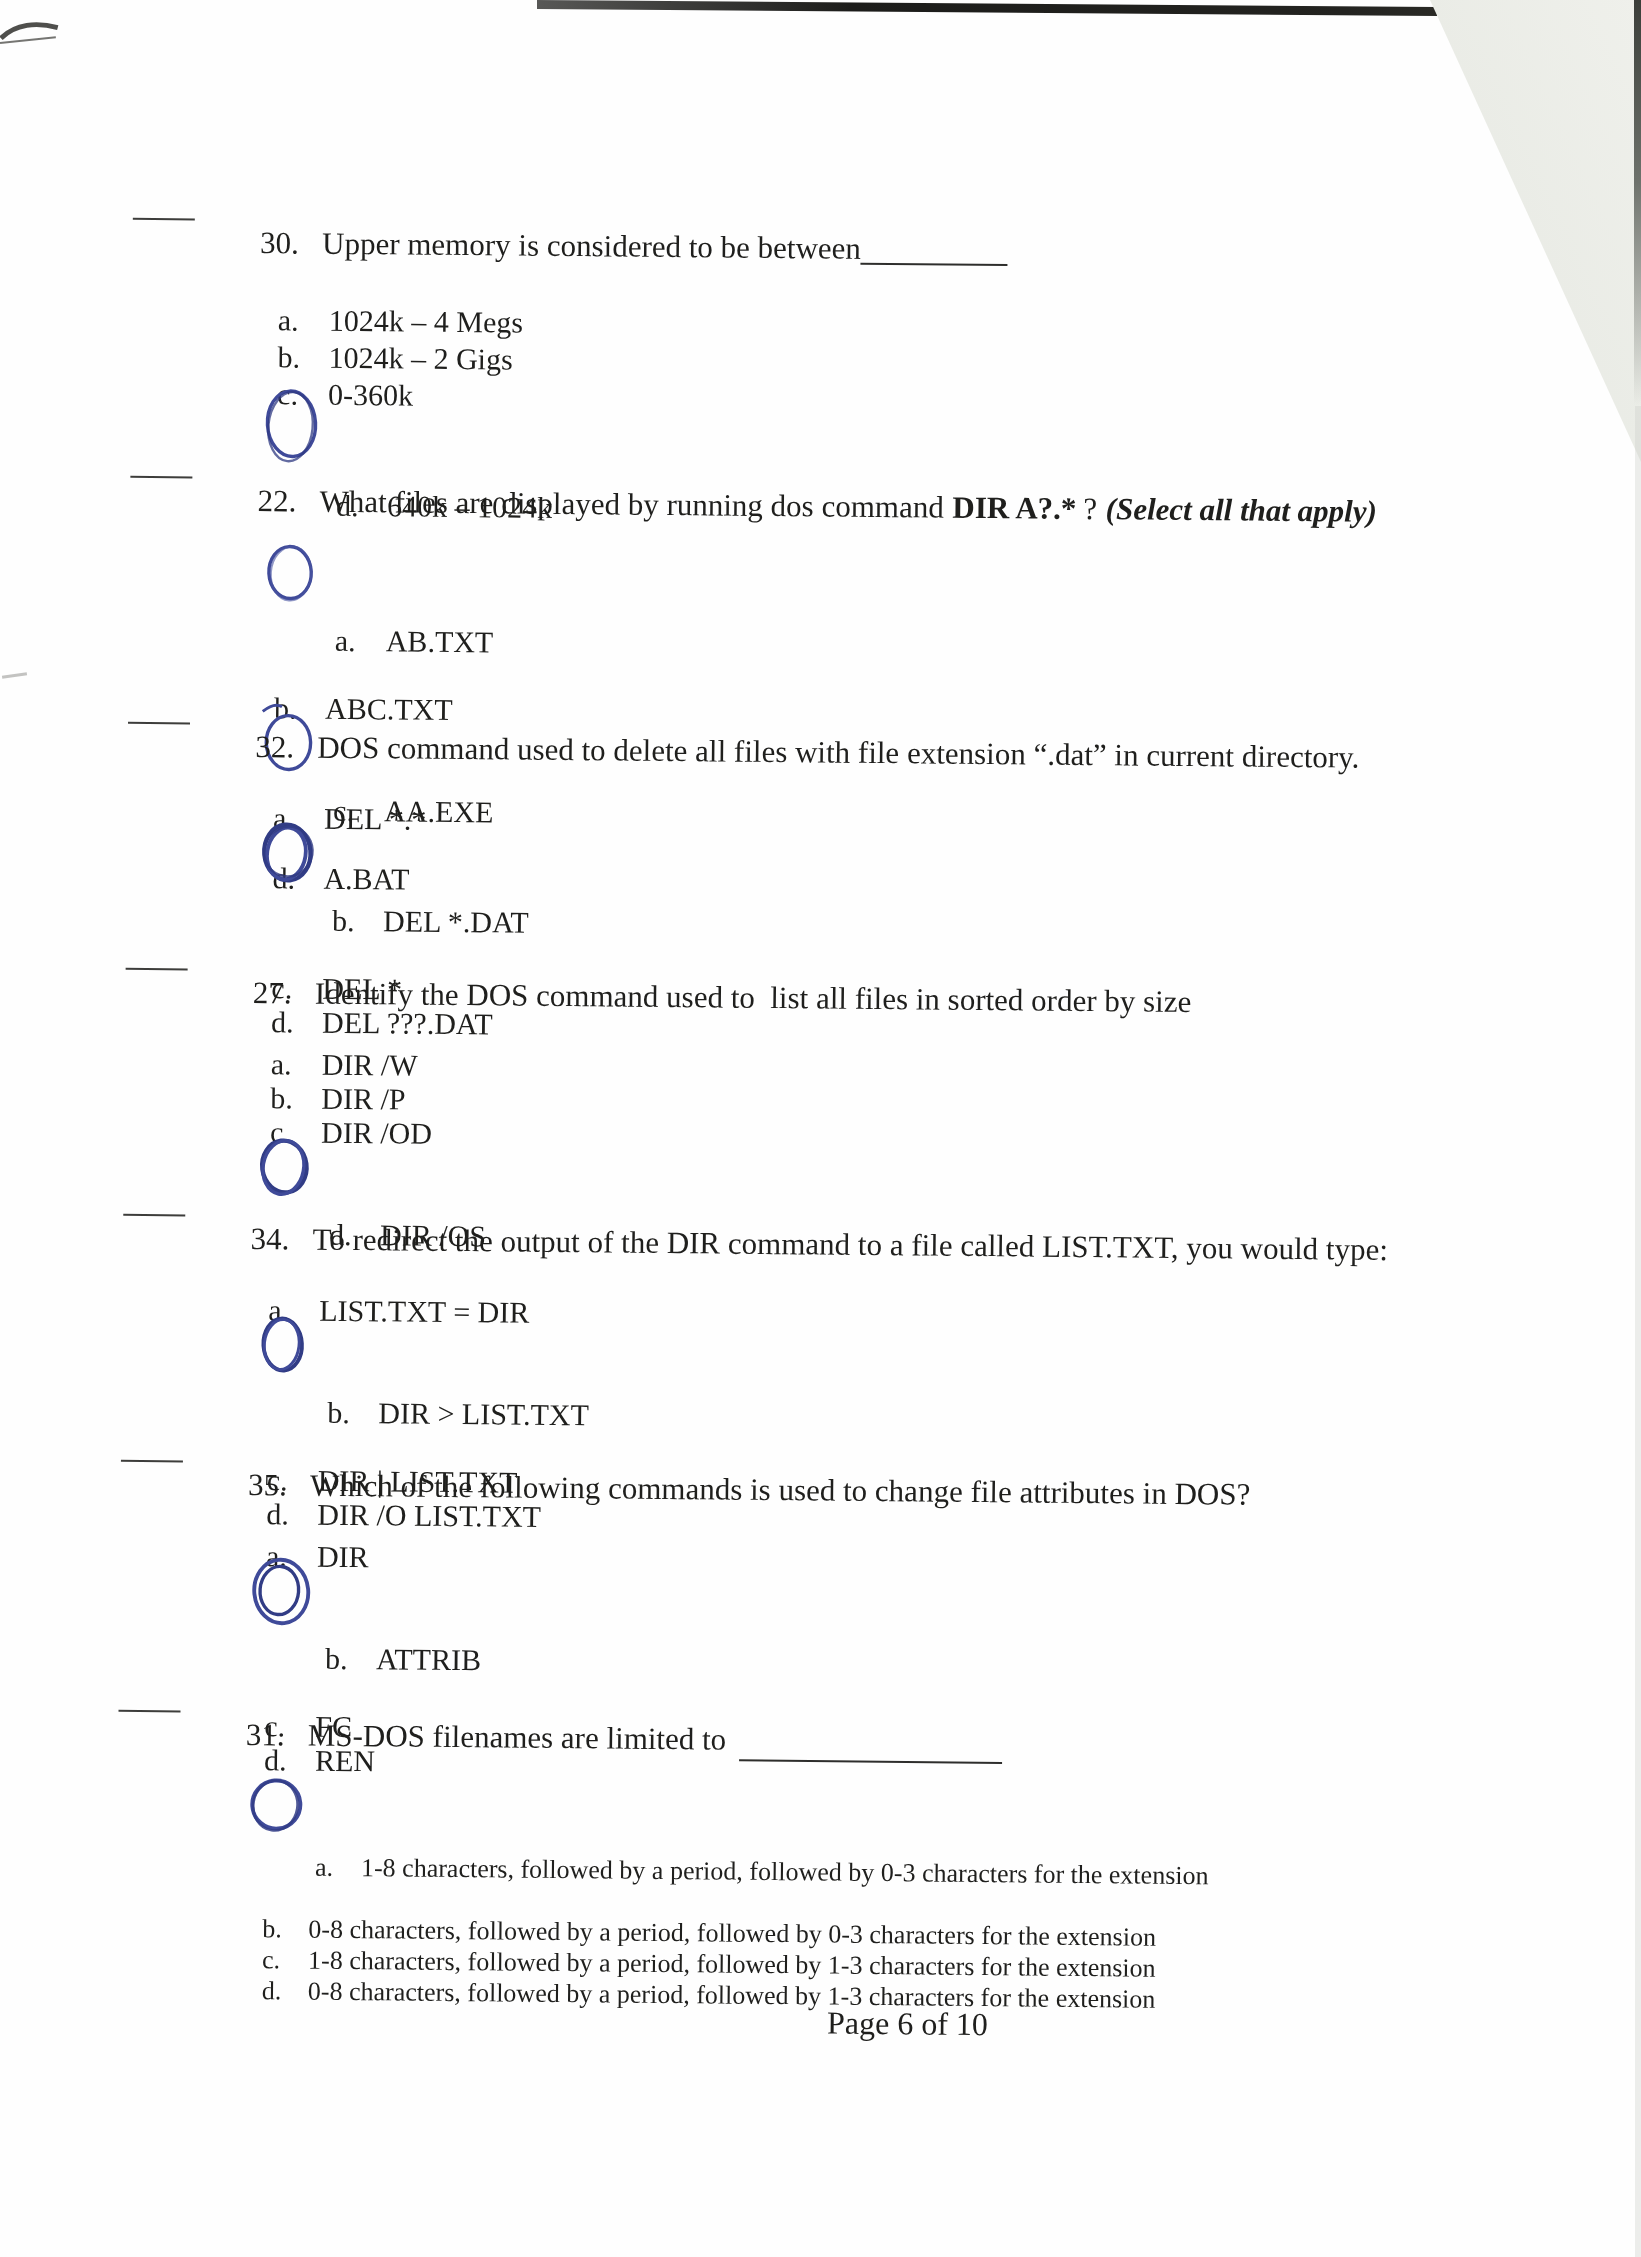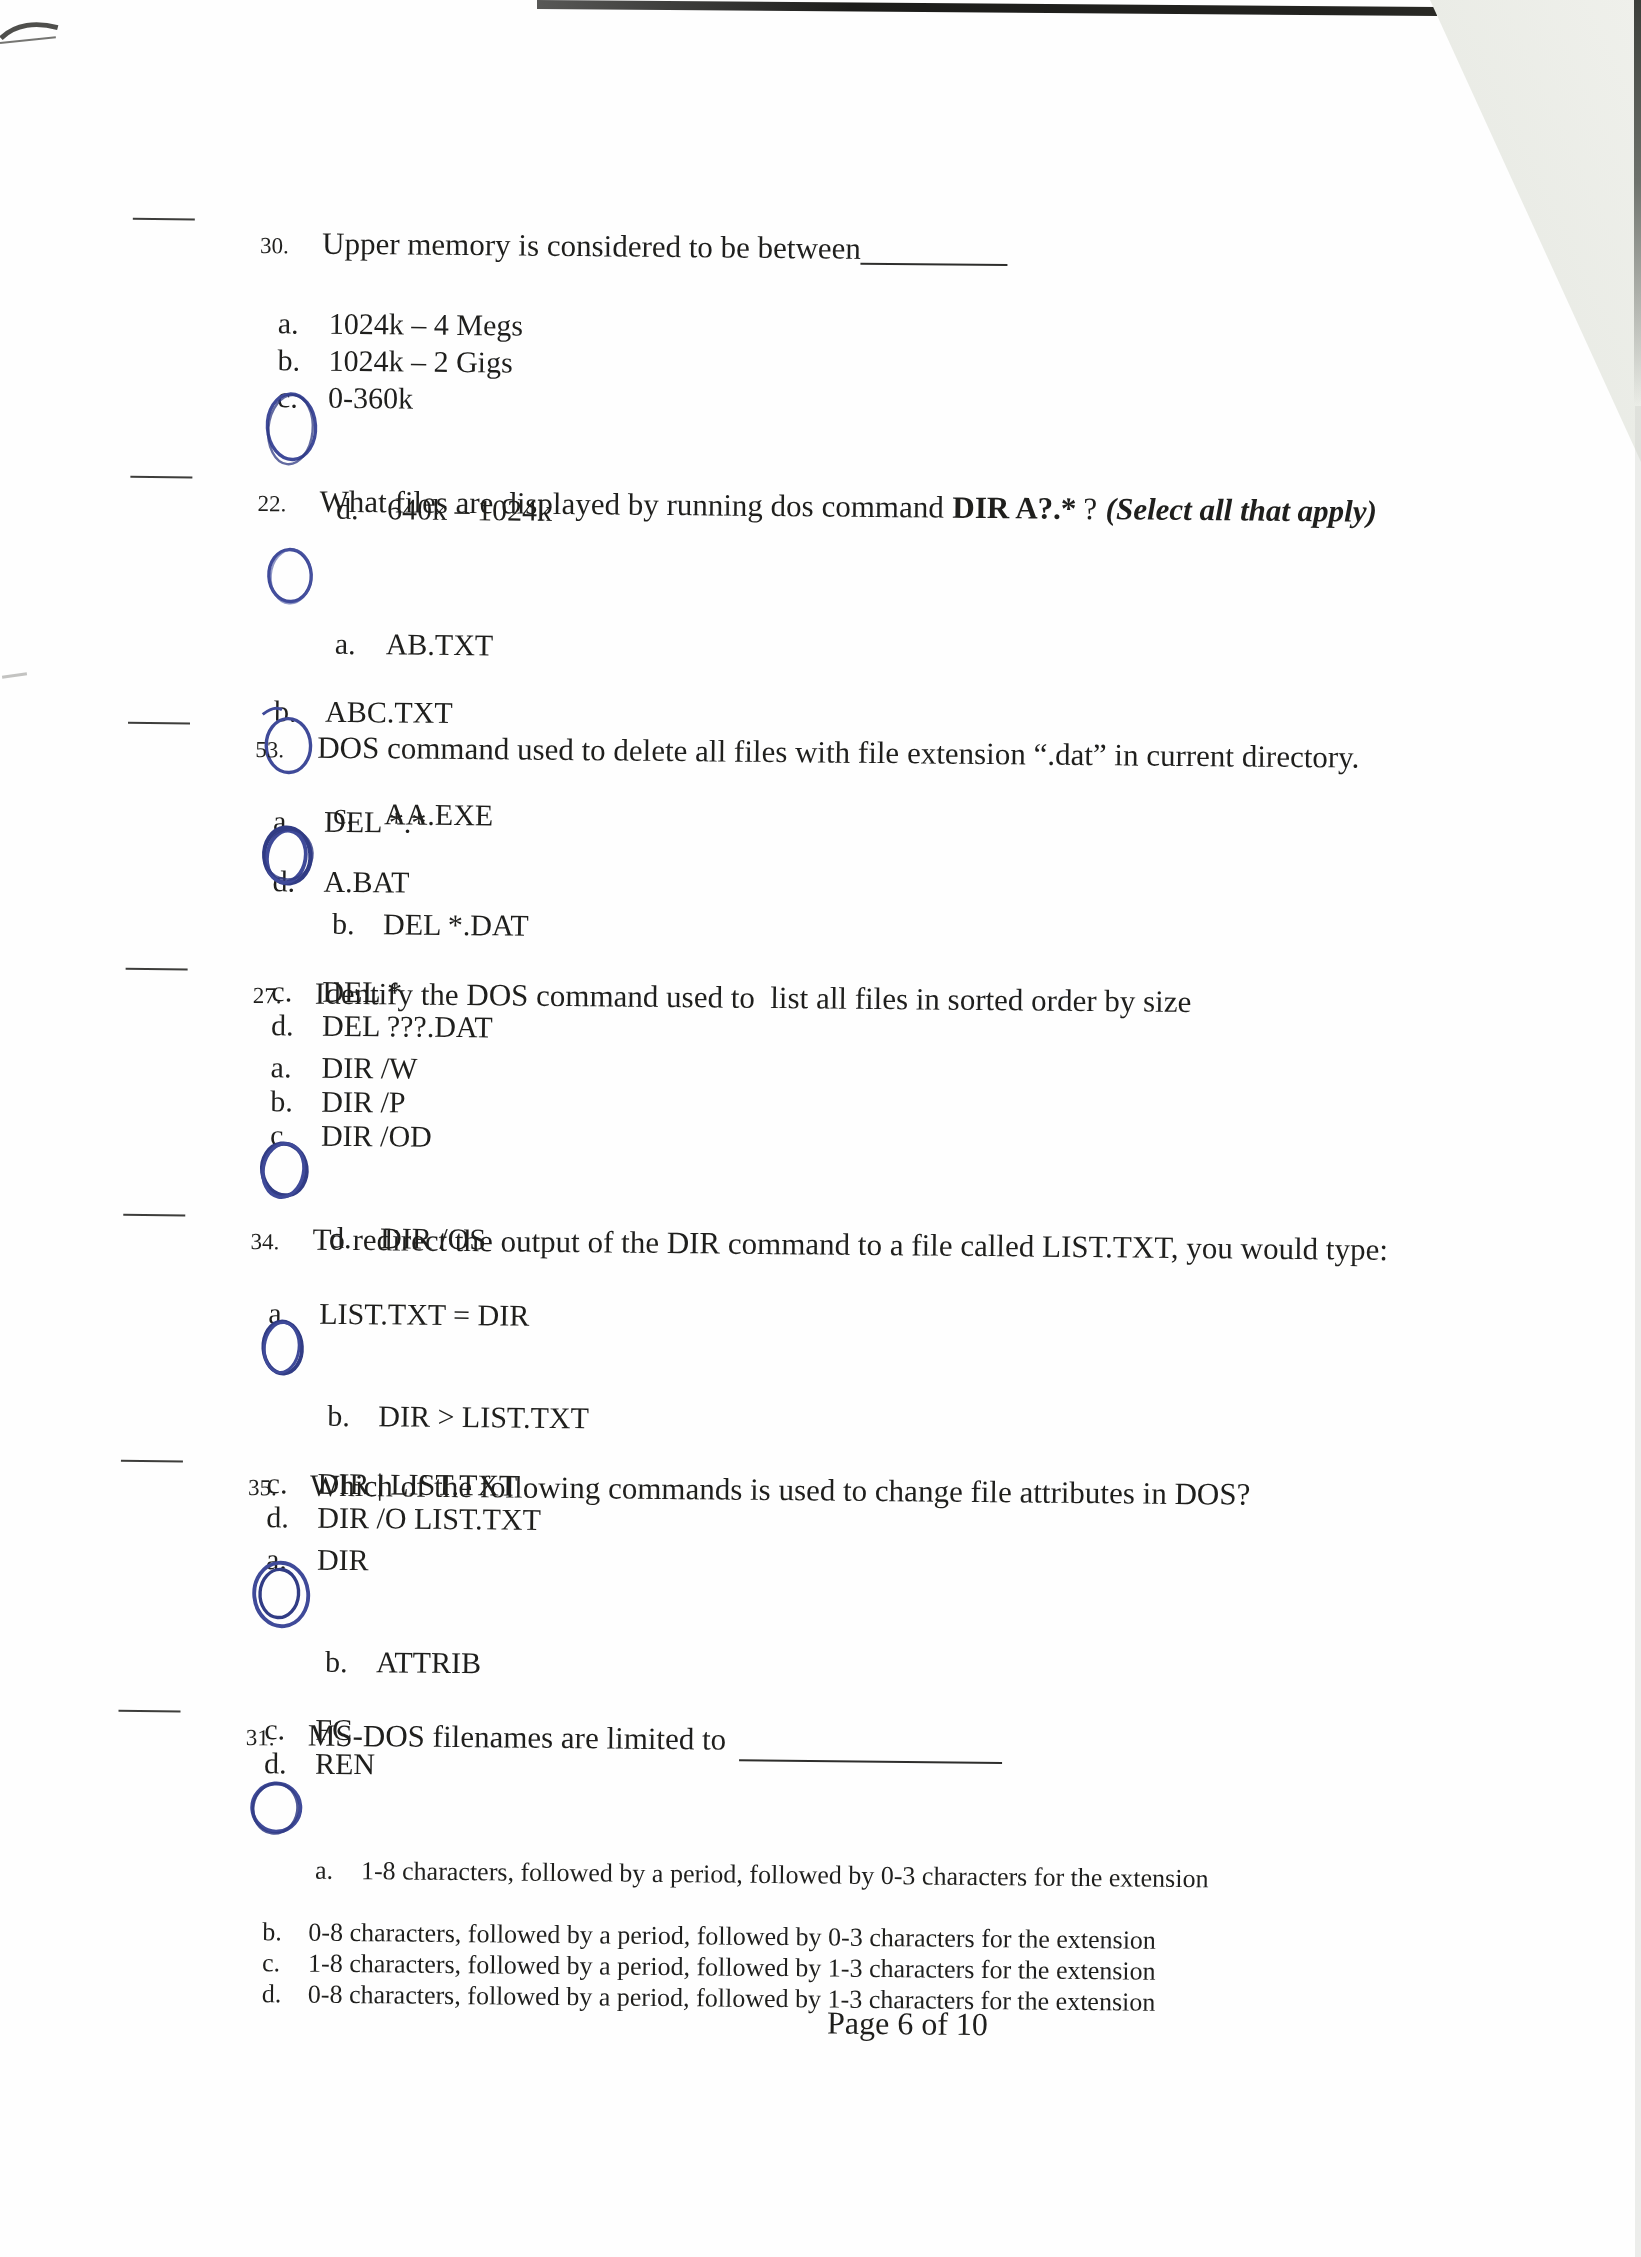--- a/index.html
+++ b/index.html
@@ -36,21 +36,21 @@
   .sheet{
     position:absolute;inset:0;
     transform:rotate(.55deg);transform-origin:251px 203px;
   }
   .q{position:absolute;left:0;width:1545px;}
   .ansblank{
     position:absolute;left:133px;top:29px;width:62px;height:0;
     border-bottom:2.9px solid #3d3d3b;
   }
   .qline{margin-left:214px;font-size:31px;line-height:35px;white-space:pre-wrap;}
-  .qnum{display:inline-block;width:62px;font-size:23px;font-family:Liberation Serif, serif;}
+  .qnum{display:inline-block;width:62px;font-size:31px;font-family:Liberation Serif, serif;}
   .qtext{white-space:pre-wrap;}
   .qbold{font-weight:bold;margin-left:8.7px;}
   .qmark{margin-left:6.8px;}
   .qnote{font-weight:bold;font-style:italic;margin-left:8.7px;}
   .inline-blank{display:inline-block;height:1.9px;border-bottom:2.9px solid #2e2e2c;}
   .blank-30{width:147px;transform:translateY(5.8px);}
   .blank-36{width:263px;transform:translateY(11.6px);margin-left:13.5px;}
   .opts{margin-left:279px;margin-top:1.9px;}
   .q30 .opts{margin-top:5.8px;}
   .opt{position:relative;font-size:30px;line-height:34px;white-space:pre-wrap;}
@@ -119,21 +119,21 @@
         </svg>
         <span class="letter">c.</span><span>AA.EXE</span>
       </div>
       <div class="opt"><span class="letter">d.</span><span>A.BAT</span></div>
     </div>
   </div>
 
   <div class="q" style="top:694px">
     <div class="ansblank"></div>
     <div class="qline">
-      <span class="qnum">53.</span><span class="qtext">DOS command used to delete all files with file extension “.dat” in current directory.</span>
+      <span class="qnum">32.</span><span class="qtext">DOS command used to delete all files with file extension “.dat” in current directory.</span>
     </div>
     <div class="opts">
       <div class="opt"><span class="letter">a.</span><span>DEL *.*</span></div>
       <div class="opt">
         <svg class="pen" width="93" height="104" viewBox="0 0 96 108">
           <ellipse cx="45" cy="50" rx="24" ry="29" fill="none" stroke="#313c85" stroke-width="4.5" transform="rotate(-6 45 50)"></ellipse>
           <ellipse cx="44" cy="51" rx="20" ry="27" fill="none" stroke="#3f4a99" stroke-width="4" transform="rotate(8 44 51)"></ellipse>
           <ellipse cx="46" cy="49" rx="25" ry="26" fill="none" stroke="#2f3a82" stroke-width="2.6" opacity=".8" transform="rotate(20 46 49)"></ellipse>
         </svg>
         <span class="letter">b.</span><span>DEL *.DAT</span>

